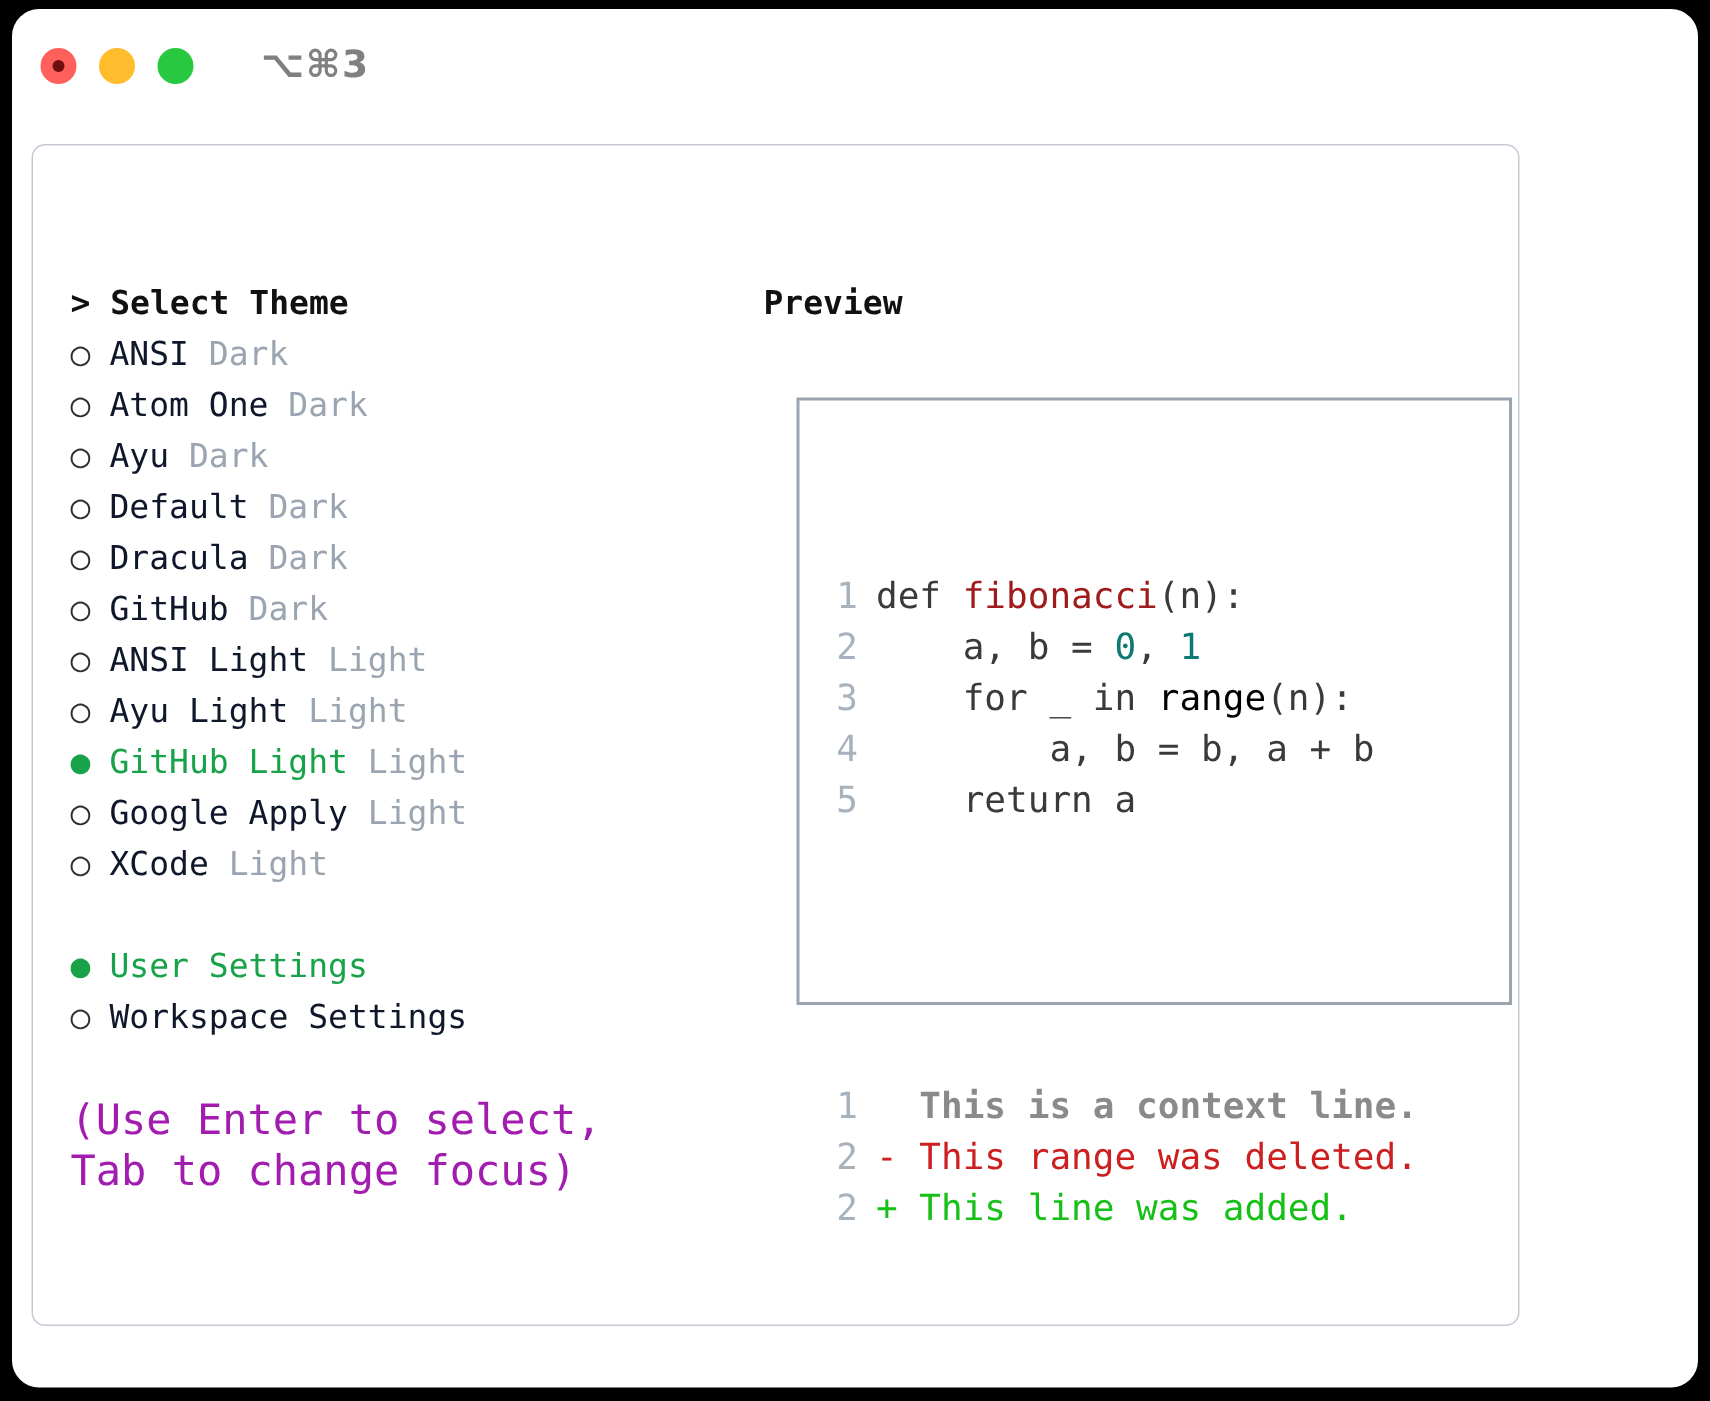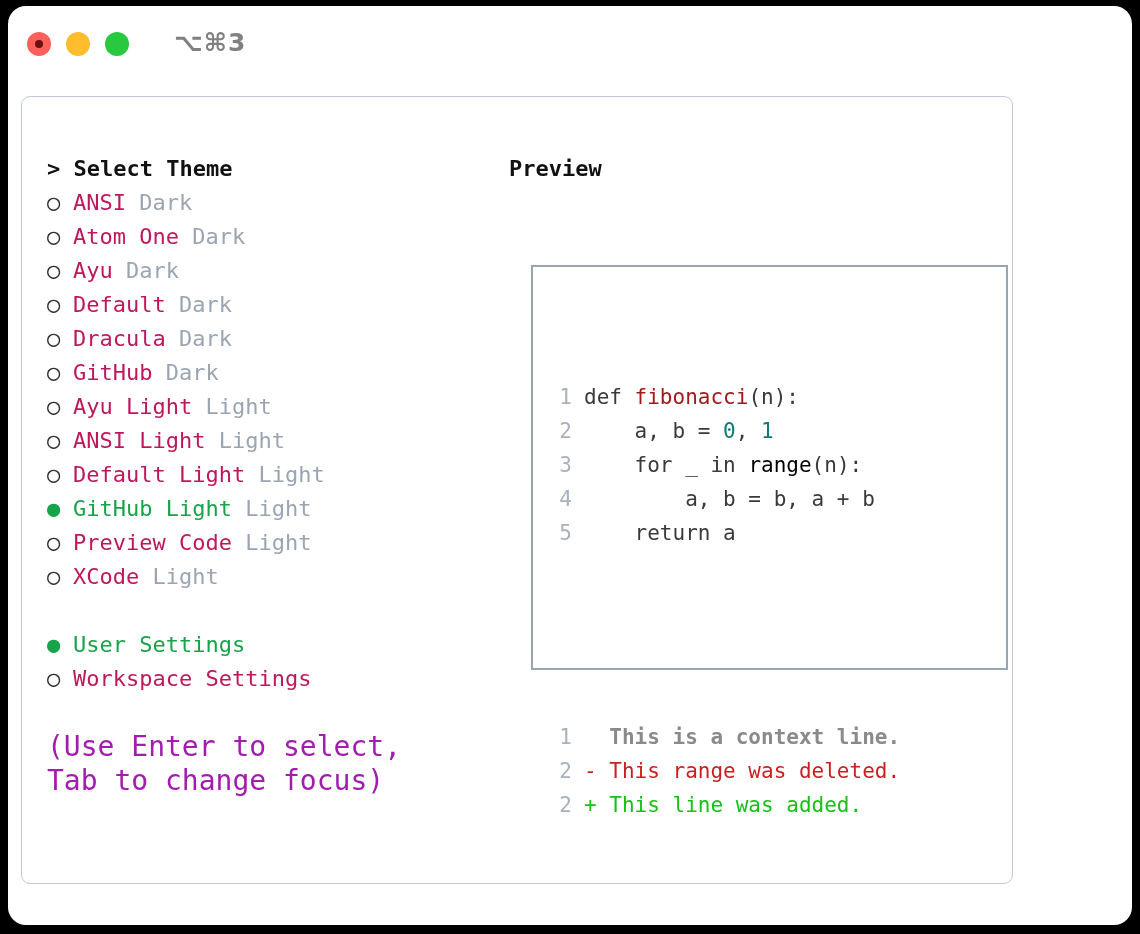--- a/index.html
+++ b/index.html
@@ -90,37 +90,38 @@
     width: 480px;
   }
   
   .section-title {
     font-family: "DejaVu Sans Mono", monospace;
     font-size: 22px;
     font-weight: 700;
     color: #111111;
     line-height: 34px;
     white-space: pre;
+    margin-top: 34px;
   }
   .list { margin: 0; padding: 0; }
   .row {
     font-size: 22px;
     line-height: 34px;
     color: #2f2f2f;
     white-space: pre;
     display: block;
   }
   .marker {
     display: inline-block;
     width: 26px;
     color: #2f2f2f;
   }
   .row.selected .marker { color: #18a34a; }
   .row.selected .label  { color: #18a34a; }
-  .label { color: #be185d; }
+  .label { color: #0f172a; }
   .tag { color: #9aa5b1; }
   .subhead {
     font-size: 22px;
     line-height: 34px;
     color: #2f2f2f;
     white-space: pre;
     display: block;
   }
   .spacer-sm { height: 34px; }
   .hint {
@@ -139,21 +140,21 @@
     height: 405px;
     border: 2px solid #9aa5b1;
     background: #ffffff;
     box-sizing: border-box;
   }
   .code {
     position: absolute;
     left: 13px;
     top: 45px;
     font-family: "DejaVu Sans Mono", monospace;
-    font-size: 21px;
+    font-size: 24px;
     line-height: 34px;
     white-space: pre;
   }
   .ln {
     display: inline-block;
     width: 26px;
     text-align: right;
     color: #a8b2bd;
     margin-right: 12px;
   }
@@ -187,25 +188,24 @@
 
       <div class="section-title"><span>&gt;</span><span> </span><span>Select Theme</span></div>
 
       <div class="list" id="theme-list">
           <div class="row"><span class="marker">○</span><span class="label">ANSI</span><span> </span><span class="tag">Dark</span></div>
           <div class="row"><span class="marker">○</span><span class="label">Atom One</span><span> </span><span class="tag">Dark</span></div>
           <div class="row"><span class="marker">○</span><span class="label">Ayu</span><span> </span><span class="tag">Dark</span></div>
           <div class="row"><span class="marker">○</span><span class="label">Default</span><span> </span><span class="tag">Dark</span></div>
           <div class="row"><span class="marker">○</span><span class="label">Dracula</span><span> </span><span class="tag">Dark</span></div>
           <div class="row"><span class="marker">○</span><span class="label">GitHub</span><span> </span><span class="tag">Dark</span></div>
+          <div class="row"><span class="marker">○</span><span class="label">ANSI Light</span><span> </span><span class="tag">Light</span></div>
           <div class="row"><span class="marker">○</span><span class="label">Ayu Light</span><span> </span><span class="tag">Light</span></div>
-          <div class="row"><span class="marker">○</span><span class="label">ANSI Light</span><span> </span><span class="tag">Light</span></div>
-          <div class="row"><span class="marker">○</span><span class="label">Default Light</span><span> </span><span class="tag">Light</span></div>
           <div class="row selected"><span class="marker">●</span><span class="label">GitHub Light</span><span> </span><span class="tag">Light</span></div>
-          <div class="row"><span class="marker">○</span><span class="label">Preview Code</span><span> </span><span class="tag">Light</span></div>
+          <div class="row"><span class="marker">○</span><span class="label">Google Apply</span><span> </span><span class="tag">Light</span></div>
           <div class="row"><span class="marker">○</span><span class="label">XCode</span><span> </span><span class="tag">Light</span></div>
         </div>
 
       <div class="spacer-sm"></div>
 
 
       <div class="list" id="apply-list">
           <div class="row selected"><span class="marker">●</span><span class="label">User Settings</span></div>
           <div class="row"><span class="marker">○</span><span class="label">Workspace Settings</span></div>
         </div>

